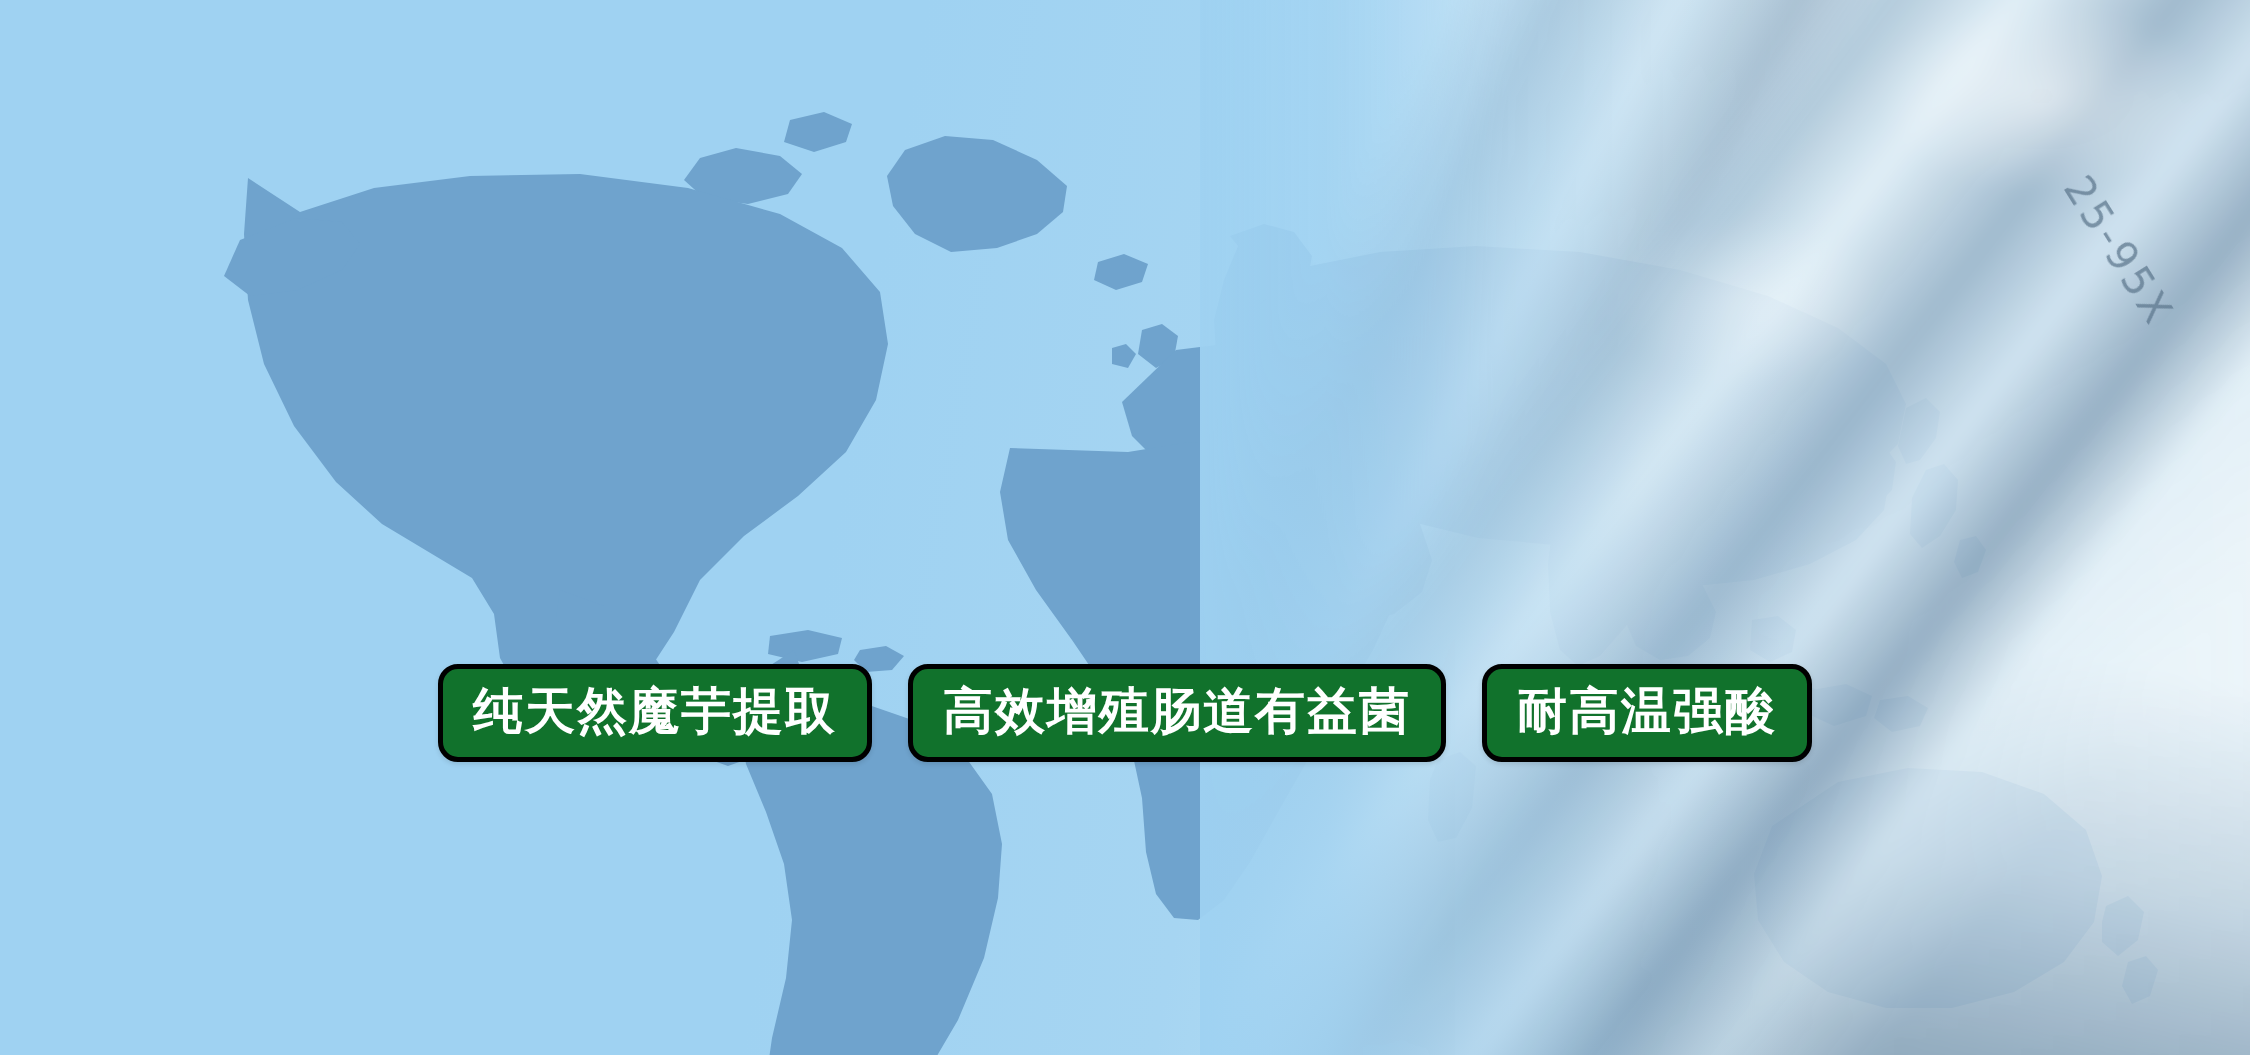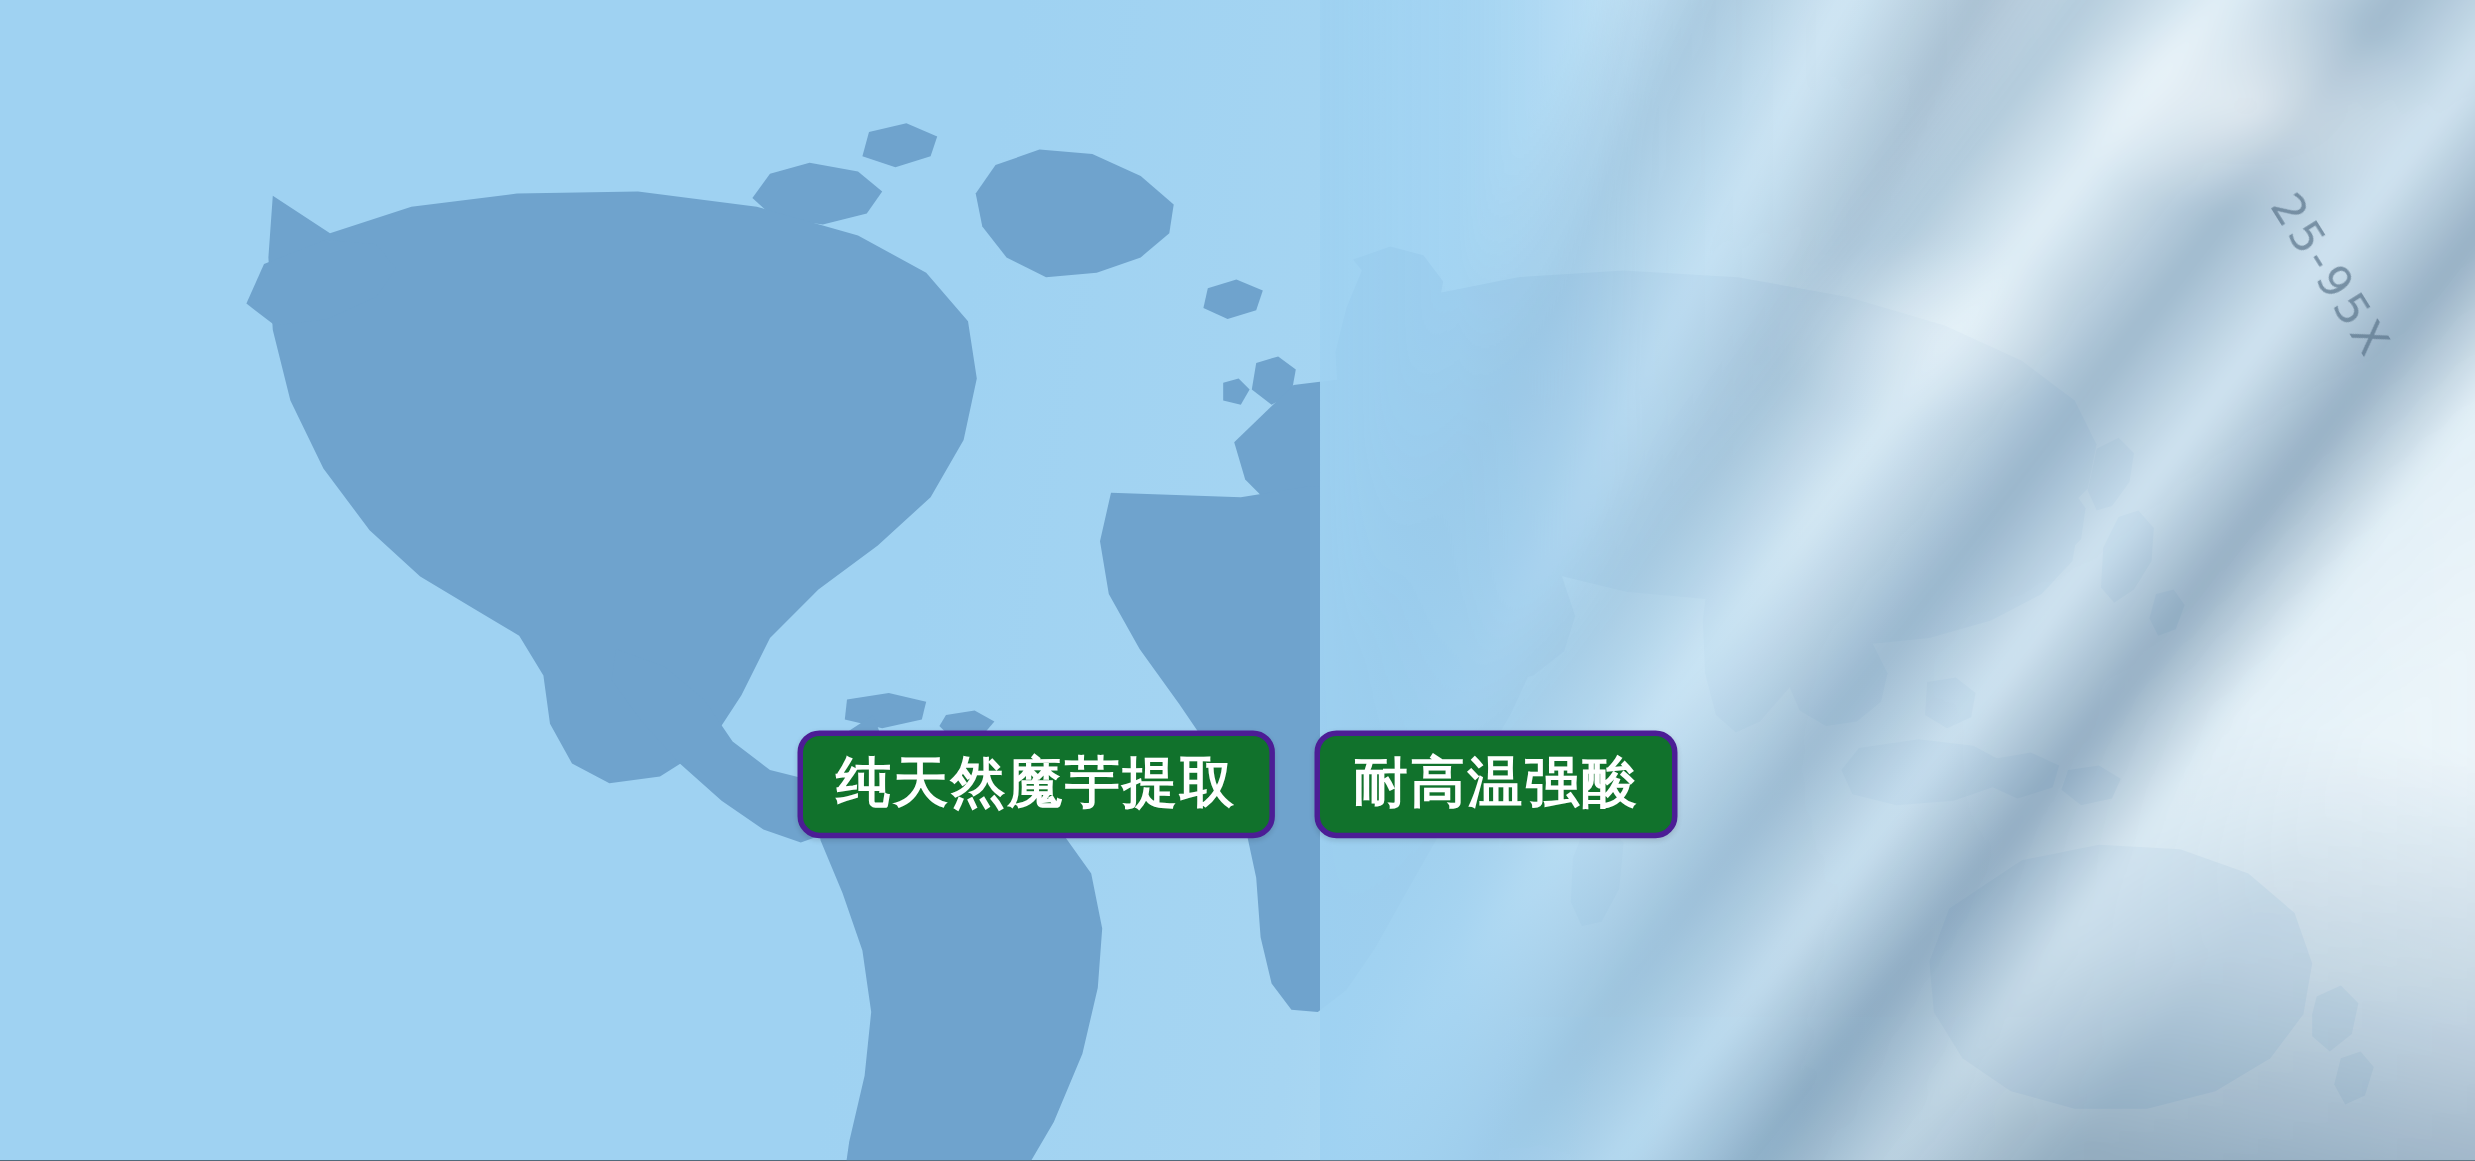--- a/index.html
+++ b/index.html
@@ -155,21 +155,21 @@
     right: 0;
     top: 664px;
     display: flex;
     justify-content: center;
     align-items: flex-start;
     gap: 36px;
   }
 
   .badge {
     background: #11722c;
-    border: 5px solid #4c1d95;
+    border: 5px solid #000000;
     border-radius: 20px;
     color: #ffffff;
     font-size: 50px;
     font-weight: bold;
     letter-spacing: 2px;
     line-height: 1;
     padding: 17px 30px 21px 30px;
     white-space: nowrap;
     box-shadow: 0 2px 5px rgba(0,0,0,0.12);
   }
@@ -251,17 +251,18 @@
   </div>
 
   <div class="lens-text">25-95X</div>
 
   <div class="content">
 
 
 
     <div class="badges">
       <div class="badge">纯天然魔芋提取</div>
+      <div class="badge">高效增殖肠道有益菌</div>
       <div class="badge">耐高温强酸</div>
     </div>
 
   </div>
 </div>
 
 </body></html>

